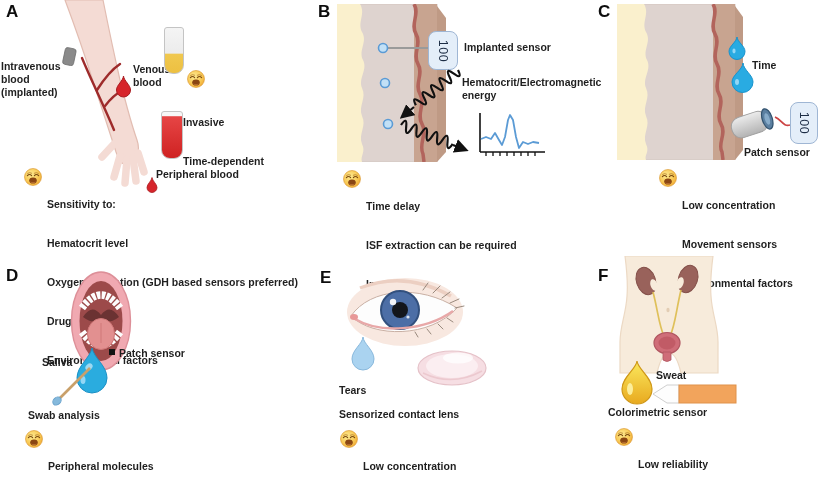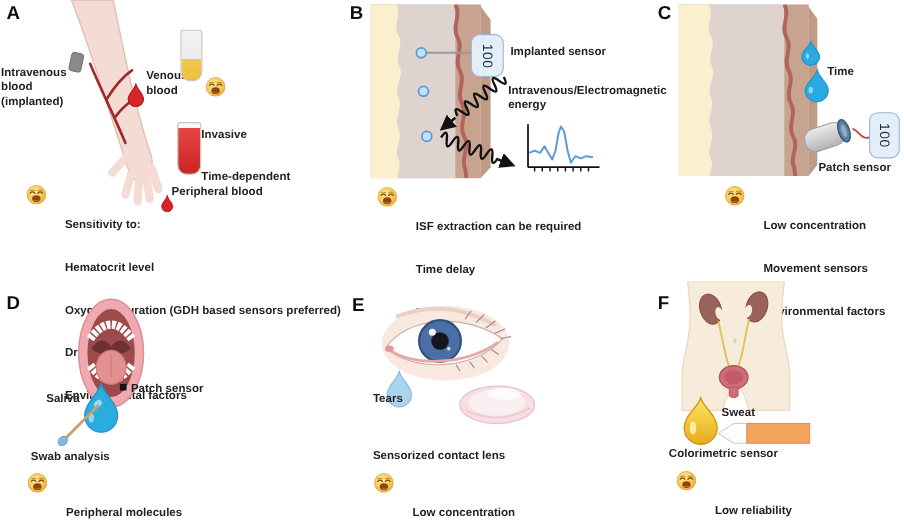--- a/index.html
+++ b/index.html
@@ -6,21 +6,21 @@
   #fig{position:relative;width:822px;height:481px;background:#fff;overflow:hidden;
        font-family:"Liberation Sans",sans-serif;color:#1f1f1f;}
   .abs{position:absolute;}
   .txt{font-size:10.5px;line-height:13px;white-space:pre;font-weight:bold;}
   .pre{white-space:pre-line;}
   .ctr{text-align:left;}
   .panel-label{font-size:17px;font-weight:bold;color:#0d0d0d;}
   .device{background:#e4eef9;border:1.7px solid #9fb6d4;border-radius:8px;
           display:flex;align-items:center;justify-content:center;box-sizing:border-box;}
   .device span{transform:rotate(90deg);font-size:12.5px;color:#1c2c44;letter-spacing:.5px;}
-  .cons{display:flex;gap:17px;align-items:flex-start;}
+  .cons{display:flex;gap:5px;align-items:flex-start;}
   .cons .txt{padding-top:4px;}
   .emoji{flex:0 0 auto;}
   .sq{width:6px;height:6px;background:#141414;}
 </style>
 </head>
 <body>
 
 <div id="fig">
 
   <svg class="abs" width="0" height="0" style="position:absolute">
@@ -139,21 +139,21 @@
     <g transform="translate(64,4) rotate(140)">
       <path d="M0,0 Q2.75,-11 5.5,0 T11,0 T16.5,0 T22,0 T27.5,0 T33,0 T38.5,0 T44,0 T49.5,0 T55,0" fill="none" stroke="#111" stroke-width="2.2"></path>
     </g>
     <line x1="20" y1="41" x2="8" y2="51" stroke="#111" stroke-width="2.2" marker-end="url(#arrh)"></line>
     <g transform="translate(7,59) rotate(20)">
       <path d="M0,0 Q2.75,-11 5.5,0 T11,0 T16.5,0 T22,0 T27.5,0 T33,0 T38.5,0 T44,0 T49.5,0 T55,0" fill="none" stroke="#111" stroke-width="2.2"></path>
     </g>
     <line x1="59" y1="79" x2="72" y2="84" stroke="#111" stroke-width="2.2" marker-end="url(#arrh)"></line>
   </svg>
 
-  <div class="abs txt pre ctr" style="left:462px;top:76px;width:134px">Intravenous/Electromagnetic
+  <div class="abs txt pre ctr" style="left:462px;top:76px;width:134px">Hematocrit/Electromagnetic
 energy</div>
 
   <svg class="abs" style="left:477px;top:110px" width="72" height="50" viewBox="0 0 72 50">
     <line x1="3" y1="3" x2="3" y2="42" stroke="#111" stroke-width="1.6"></line>
     <line x1="3" y1="42" x2="68" y2="42" stroke="#111" stroke-width="1.6"></line>
     <g stroke="#111" stroke-width="1.3">
       <line x1="9" y1="42" x2="9" y2="46"></line>
         <line x1="16" y1="42" x2="16" y2="46"></line>
       <line x1="23" y1="42" x2="23" y2="46"></line>
         <line x1="30" y1="42" x2="30" y2="46"></line>
@@ -163,22 +163,22 @@
         <line x1="58" y1="42" x2="58" y2="46"></line>
     </g>
     <polyline points="4,29 9,27 14,29 18,23 22,30 25,35 28,27 31,10 33,5 36,10 39,27 42,38 46,32 51,34 56,32 62,33" fill="none" stroke="#5b9bd5" stroke-width="1.8" stroke-linejoin="round"></polyline>
   </svg>
 
   <div class="abs cons" style="left:343px;top:170px">
     <svg class="emoji" width="18" height="18" viewBox="0 0 17 17">
         <use href="#weary"></use>
       </svg>
     <div class="txt">
+      <div>Time delay</div>
       <div>ISF extraction can be required</div>
-      <div>Time delay</div>
       <div>Invasive</div>
     </div>
   </div>
 
   <div class="abs panel-label" style="left:598px;top:2px">C</div>
 
   <svg class="abs" style="left:617px;top:4px" width="128" height="156" viewBox="0 0 128 156">
     <rect x="0" y="0" width="118" height="156" fill="#ded3cf" stroke="#d3c6c0" stroke-width="1"></rect>
     <polygon points="118,2 126,13 126,146 118,156" fill="#bf9a85"></polygon>
     <rect x="96" y="0" width="22" height="156" fill="#c8a490"></rect>
@@ -275,21 +275,21 @@
       <line x1="70" y1="56" x2="73" y2="61"></line>
         <line x1="82" y1="53" x2="86" y2="58"></line>
       <line x1="93" y1="48" x2="98" y2="53"></line>
         <line x1="102" y1="42" x2="108" y2="46"></line>
     </g>
   </svg>
 
   <svg class="abs" style="left:350px;top:336px" width="26" height="36" viewBox="0 0 26 36">
     <path d="M13,1 C12.4,8 2,14 2,23 A11,11 0 1 0 24,23 C24,14 13.6,8 13,1 Z" fill="#aad3f0" stroke="#88b8dc" stroke-width="1"></path>
   </svg>
-  <div class="abs txt" style="left:339px;top:356px">Tears</div>
+  <div class="abs txt" style="left:339px;top:384px">Tears</div>
 
   <svg class="abs" style="left:415px;top:342px" width="76" height="48" viewBox="0 0 76 48">
     <ellipse cx="37" cy="26" rx="34" ry="17" fill="#f6dde2" stroke="#e4bfc6" stroke-width="1.2" opacity=".95"></ellipse>
     <ellipse cx="37" cy="24" rx="26" ry="12" fill="#fbeef1"></ellipse>
     <ellipse cx="43" cy="16" rx="15" ry="5.5" fill="#ffffff" opacity=".75"></ellipse>
     <path d="M 8,31 Q 37,45 67,29" fill="none" stroke="#ecc9cf" stroke-width="1.5"></path>
   </svg>
   <div class="abs txt" style="left:339px;top:408px">Sensorized contact lens</div>
 
   <div class="abs cons" style="left:340px;top:430px">

